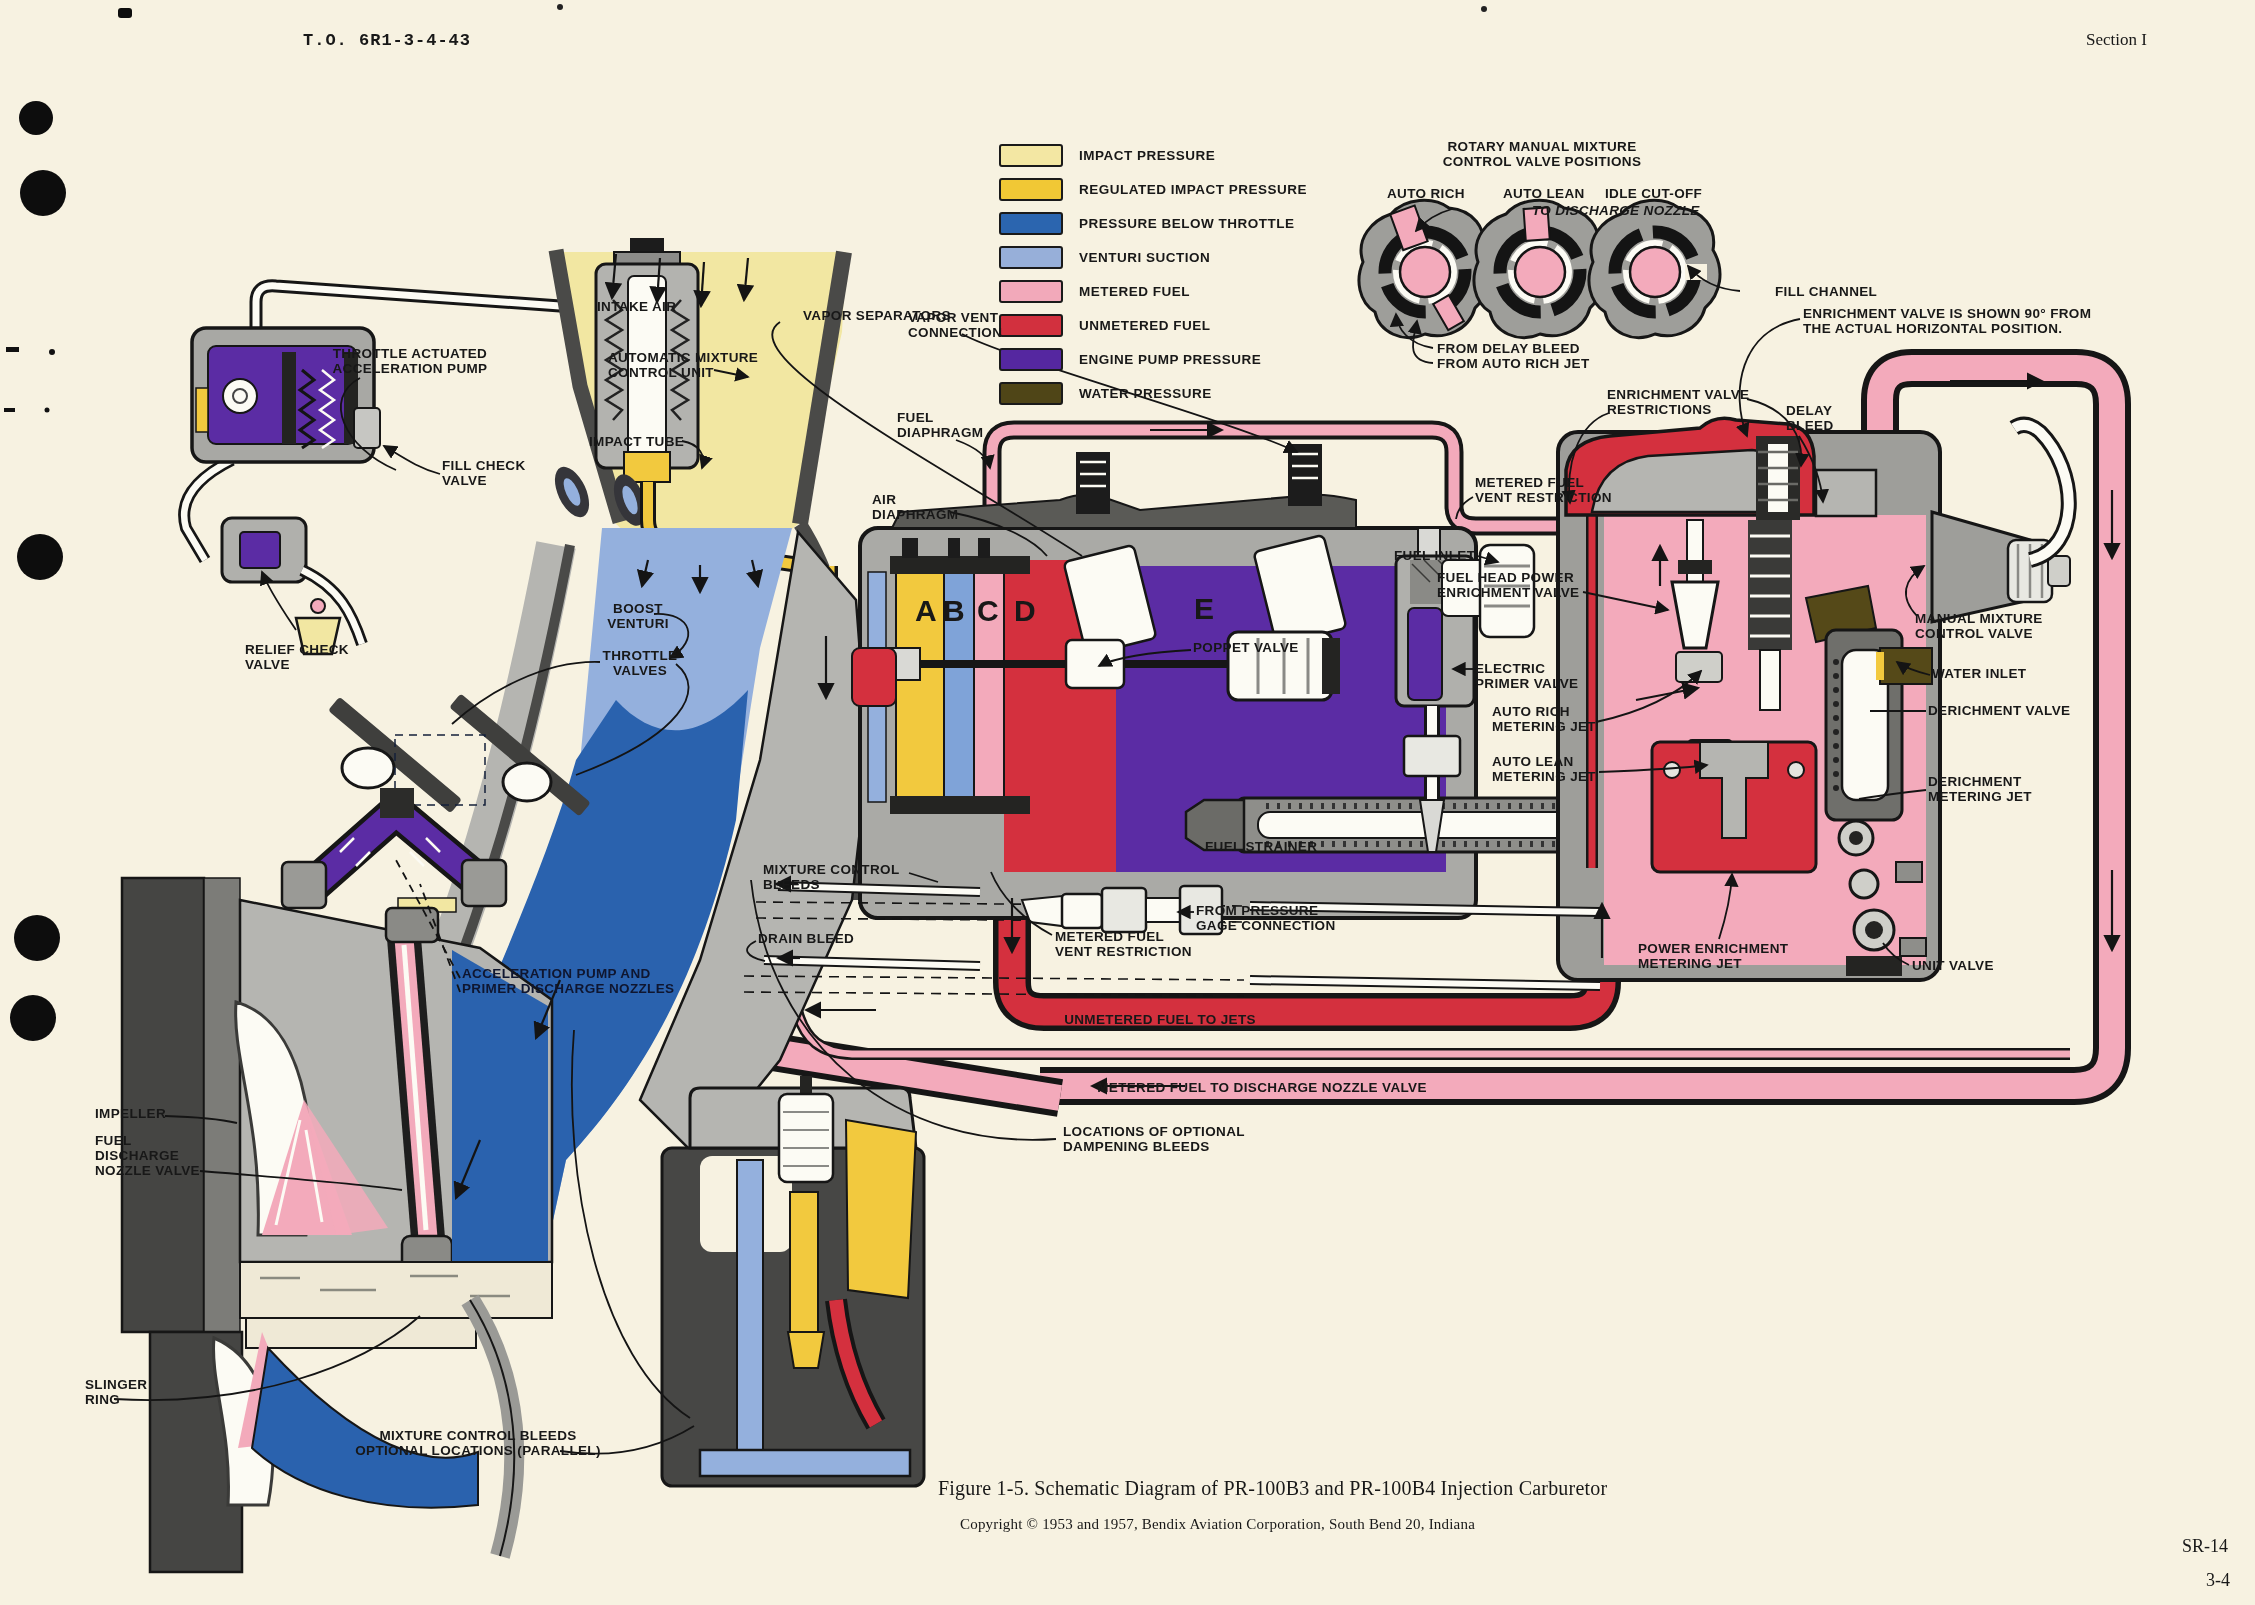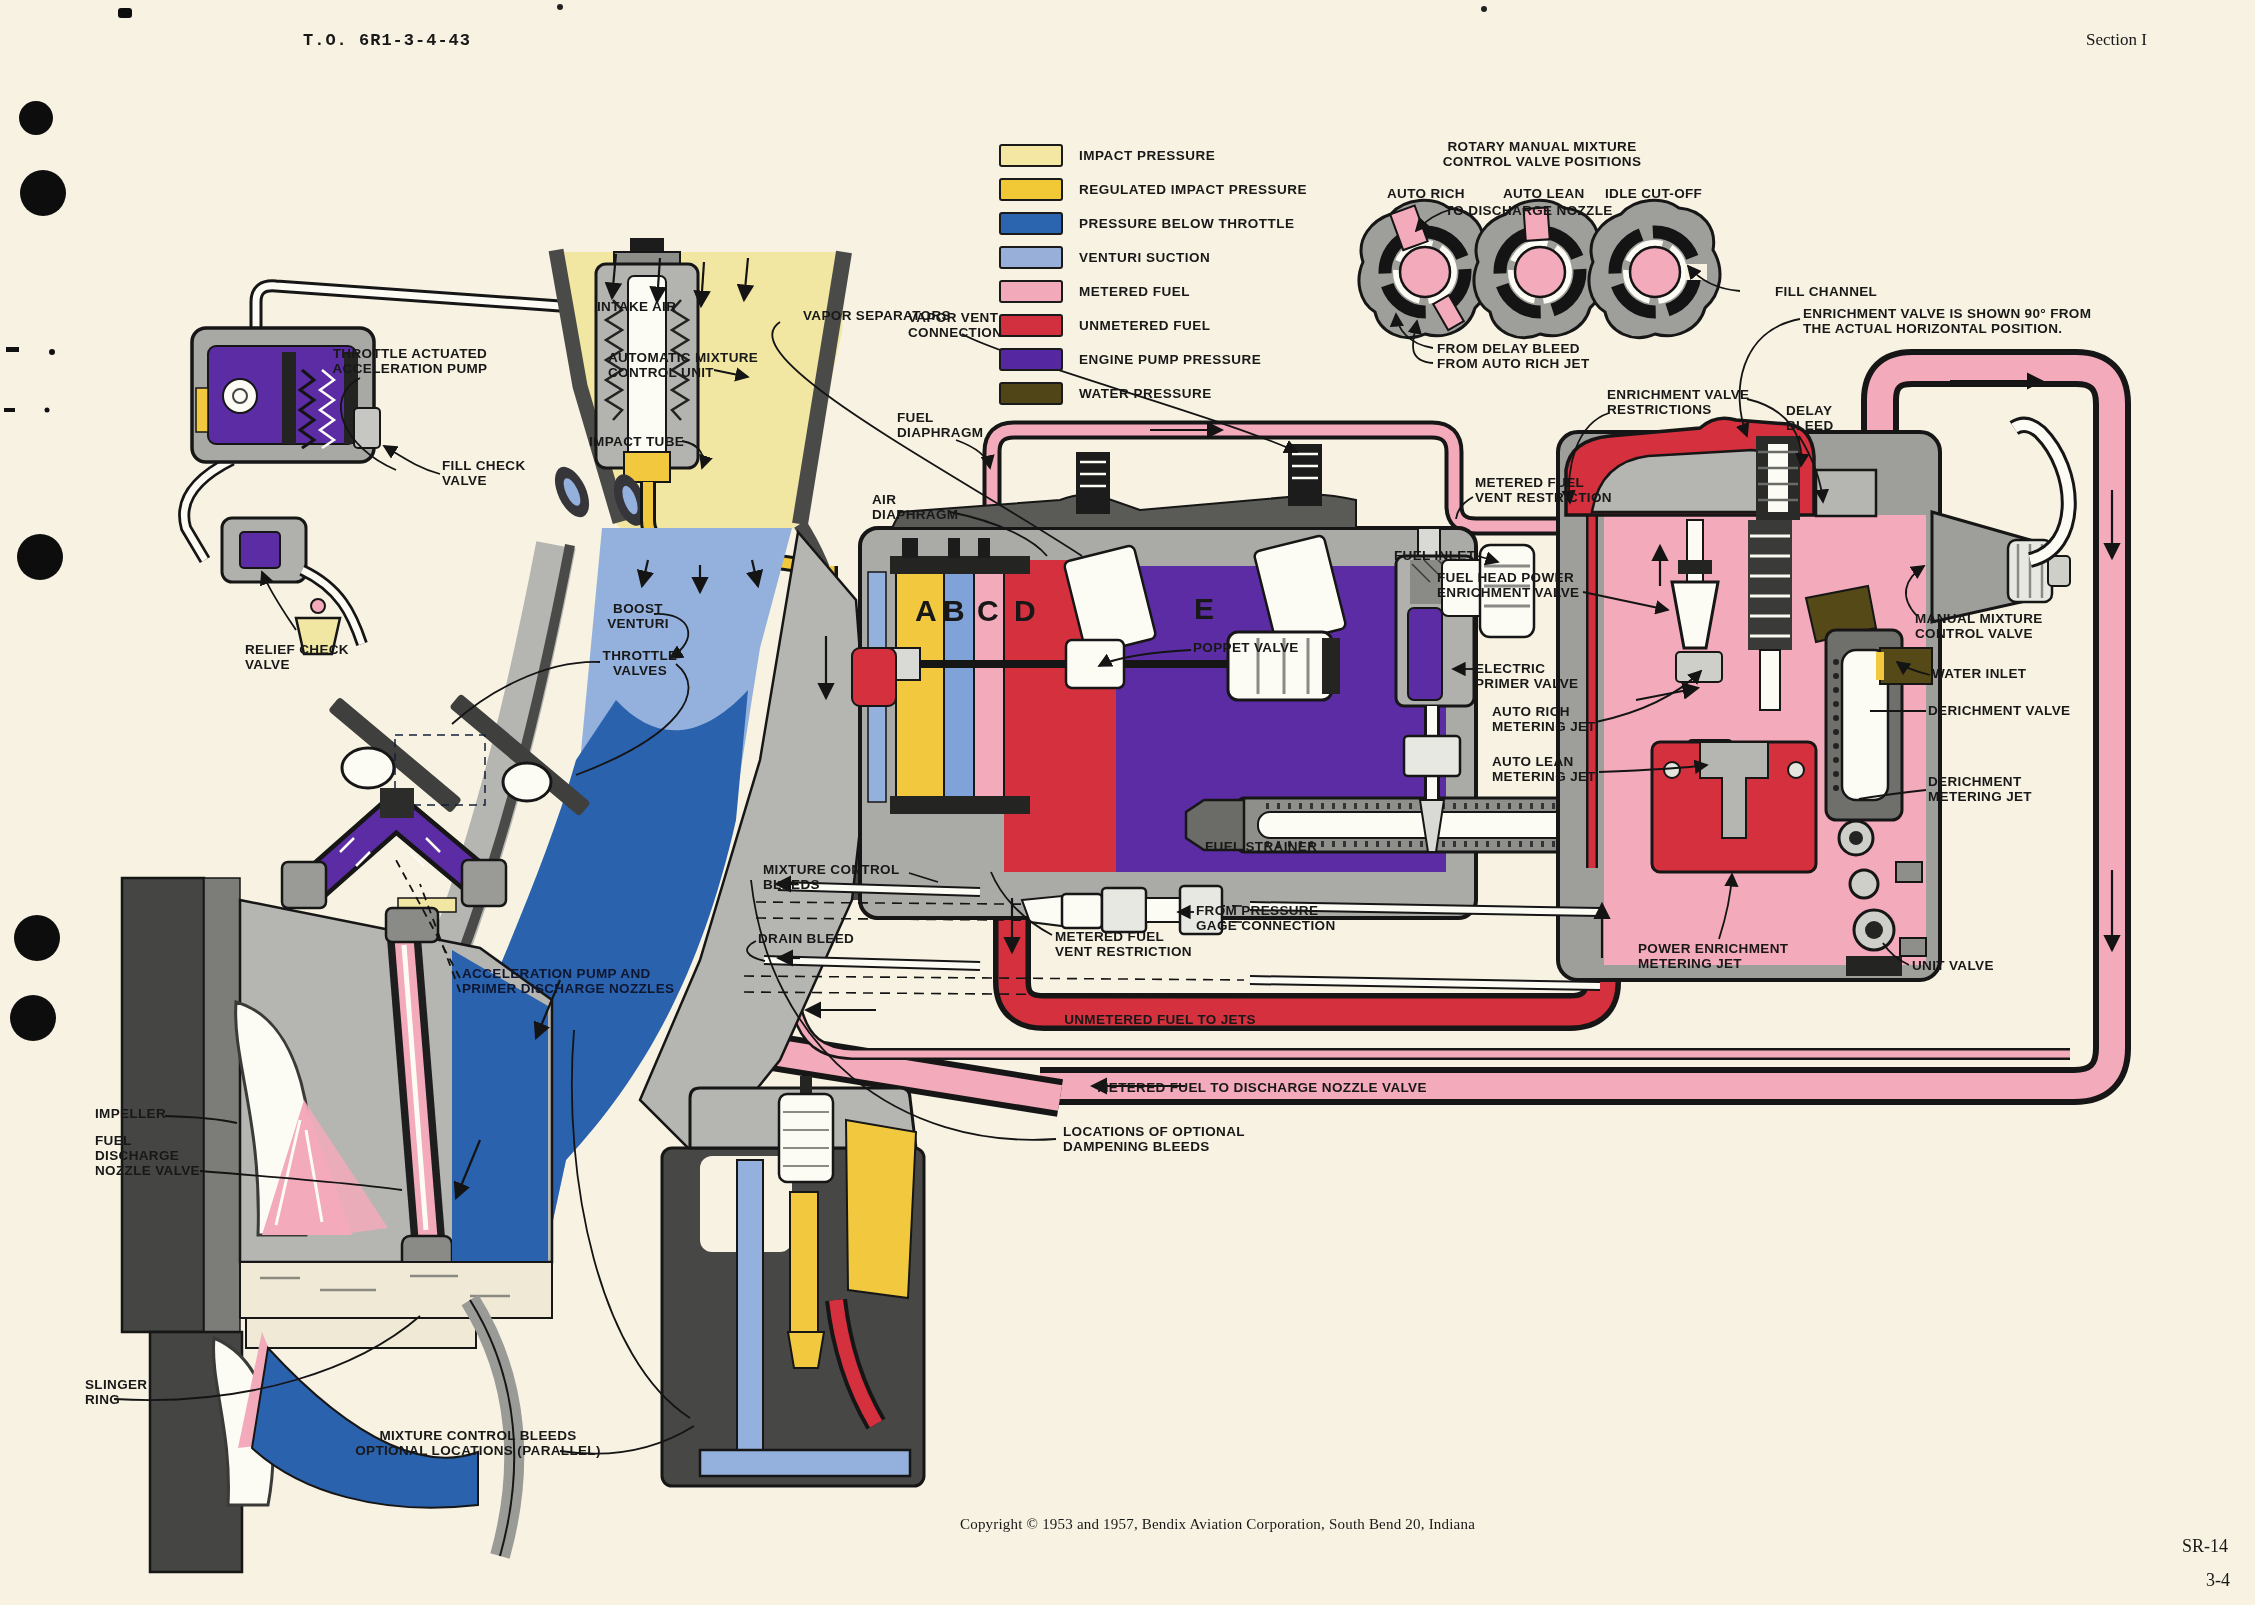--- a/index.html
+++ b/index.html
@@ -426,20 +426,21 @@
 <path d="M1740,291 C1714,289 1698,278 1688,266" marker-end="url(#ah)"></path>
 <path d="M1452,209 C1434,214 1424,222 1416,231" marker-end="url(#ah)"></path>
 <path d="M1433,348 C1408,344 1397,328 1396,314" marker-end="url(#ah)"></path>
 <path d="M1433,363 C1404,361 1414,338 1417,321" marker-end="url(#ah)"></path>
 <path d="M1800,319 C1740,330 1730,392 1747,436" marker-end="url(#ah)"></path>
 </g>
 </svg>
 
 <div class="hdr to" data-name="to-number">T.O. 6R1-3-4-43</div>
 <div class="hdr sec" data-name="section-label">Section I</div>
+<div class="hdr figcap" data-name="figure-caption">Figure 1-5.  Schematic Diagram of PR-100B3 and PR-100B4 Injection Carburetor</div>
 <div class="hdr copyr" data-name="copyright-line">Copyright © 1953 and 1957, Bendix Aviation Corporation, South Bend 20, Indiana</div>
 <div class="hdr sr" data-name="doc-code">SR-14</div>
 <div class="hdr pg" data-name="page-number">3-4</div>
 
 <div class="legend" id="legend" data-name="color-legend">
       <div class="lrow" data-name="legend-row-impact-pressure">
         <span class="lsw" data-name="legend-swatch-impact-pressure" style="background: rgb(243, 231, 163);"></span>
         <span class="llb" data-name="legend-label-impact-pressure">IMPACT PRESSURE</span>
       </div>
       <div class="lrow" data-name="legend-row-regulated-impact-pressure">
@@ -471,21 +472,21 @@
         <span class="llb" data-name="legend-label-water-pressure">WATER PRESSURE</span>
       </div>
     </div>
 
 <div id="callouts" data-name="callout-labels">
       <div class="callout ctr" data-name="callout-rotary-title" style="left: 1542px; top: 139px;">ROTARY MANUAL MIXTURE
 CONTROL VALVE POSITIONS</div>
       <div class="callout" data-name="callout-pos-auto-rich" style="left: 1387px; top: 186px;">AUTO RICH</div>
       <div class="callout" data-name="callout-pos-auto-lean" style="left: 1503px; top: 186px;">AUTO LEAN</div>
       <div class="callout" data-name="callout-pos-idle-cutoff" style="left: 1605px; top: 186px;">IDLE CUT-OFF</div>
-      <div class="callout" data-name="callout-to-discharge-nozzle" style="left: 1445px; top: 203px;">TO DISCHARGE NOZZLE</div>
+      <div class="callout" data-name="callout-to-discharge-nozzle" style="left: 1532px; top: 203px; font-style: italic;">TO DISCHARGE NOZZLE</div>
       <div class="callout" data-name="callout-from-delay-bleed" style="left: 1437px; top: 341px;">FROM DELAY BLEED</div>
       <div class="callout" data-name="callout-from-auto-rich-jet" style="left: 1437px; top: 356px;">FROM AUTO RICH JET</div>
       <div class="callout" data-name="callout-fill-channel" style="left: 1743px; top: 284px; margin-left: 32px;">FILL CHANNEL</div>
       <div class="callout" data-name="callout-enrichment-note" style="left: 1803px; top: 306px;">ENRICHMENT VALVE IS SHOWN 90° FROM
 THE ACTUAL HORIZONTAL POSITION.</div>
       <div class="callout ctr" data-name="callout-throttle-actuated-pump" style="left: 410px; top: 346px;">THROTTLE ACTUATED
 ACCELERATION PUMP</div>
       <div class="callout" data-name="callout-automatic-mixture-unit" style="left: 608px; top: 350px;">AUTOMATIC MIXTURE
 CONTROL UNIT</div>
       <div class="callout" data-name="callout-intake-air" style="left: 597px; top: 299px;">INTAKE AIR</div>

